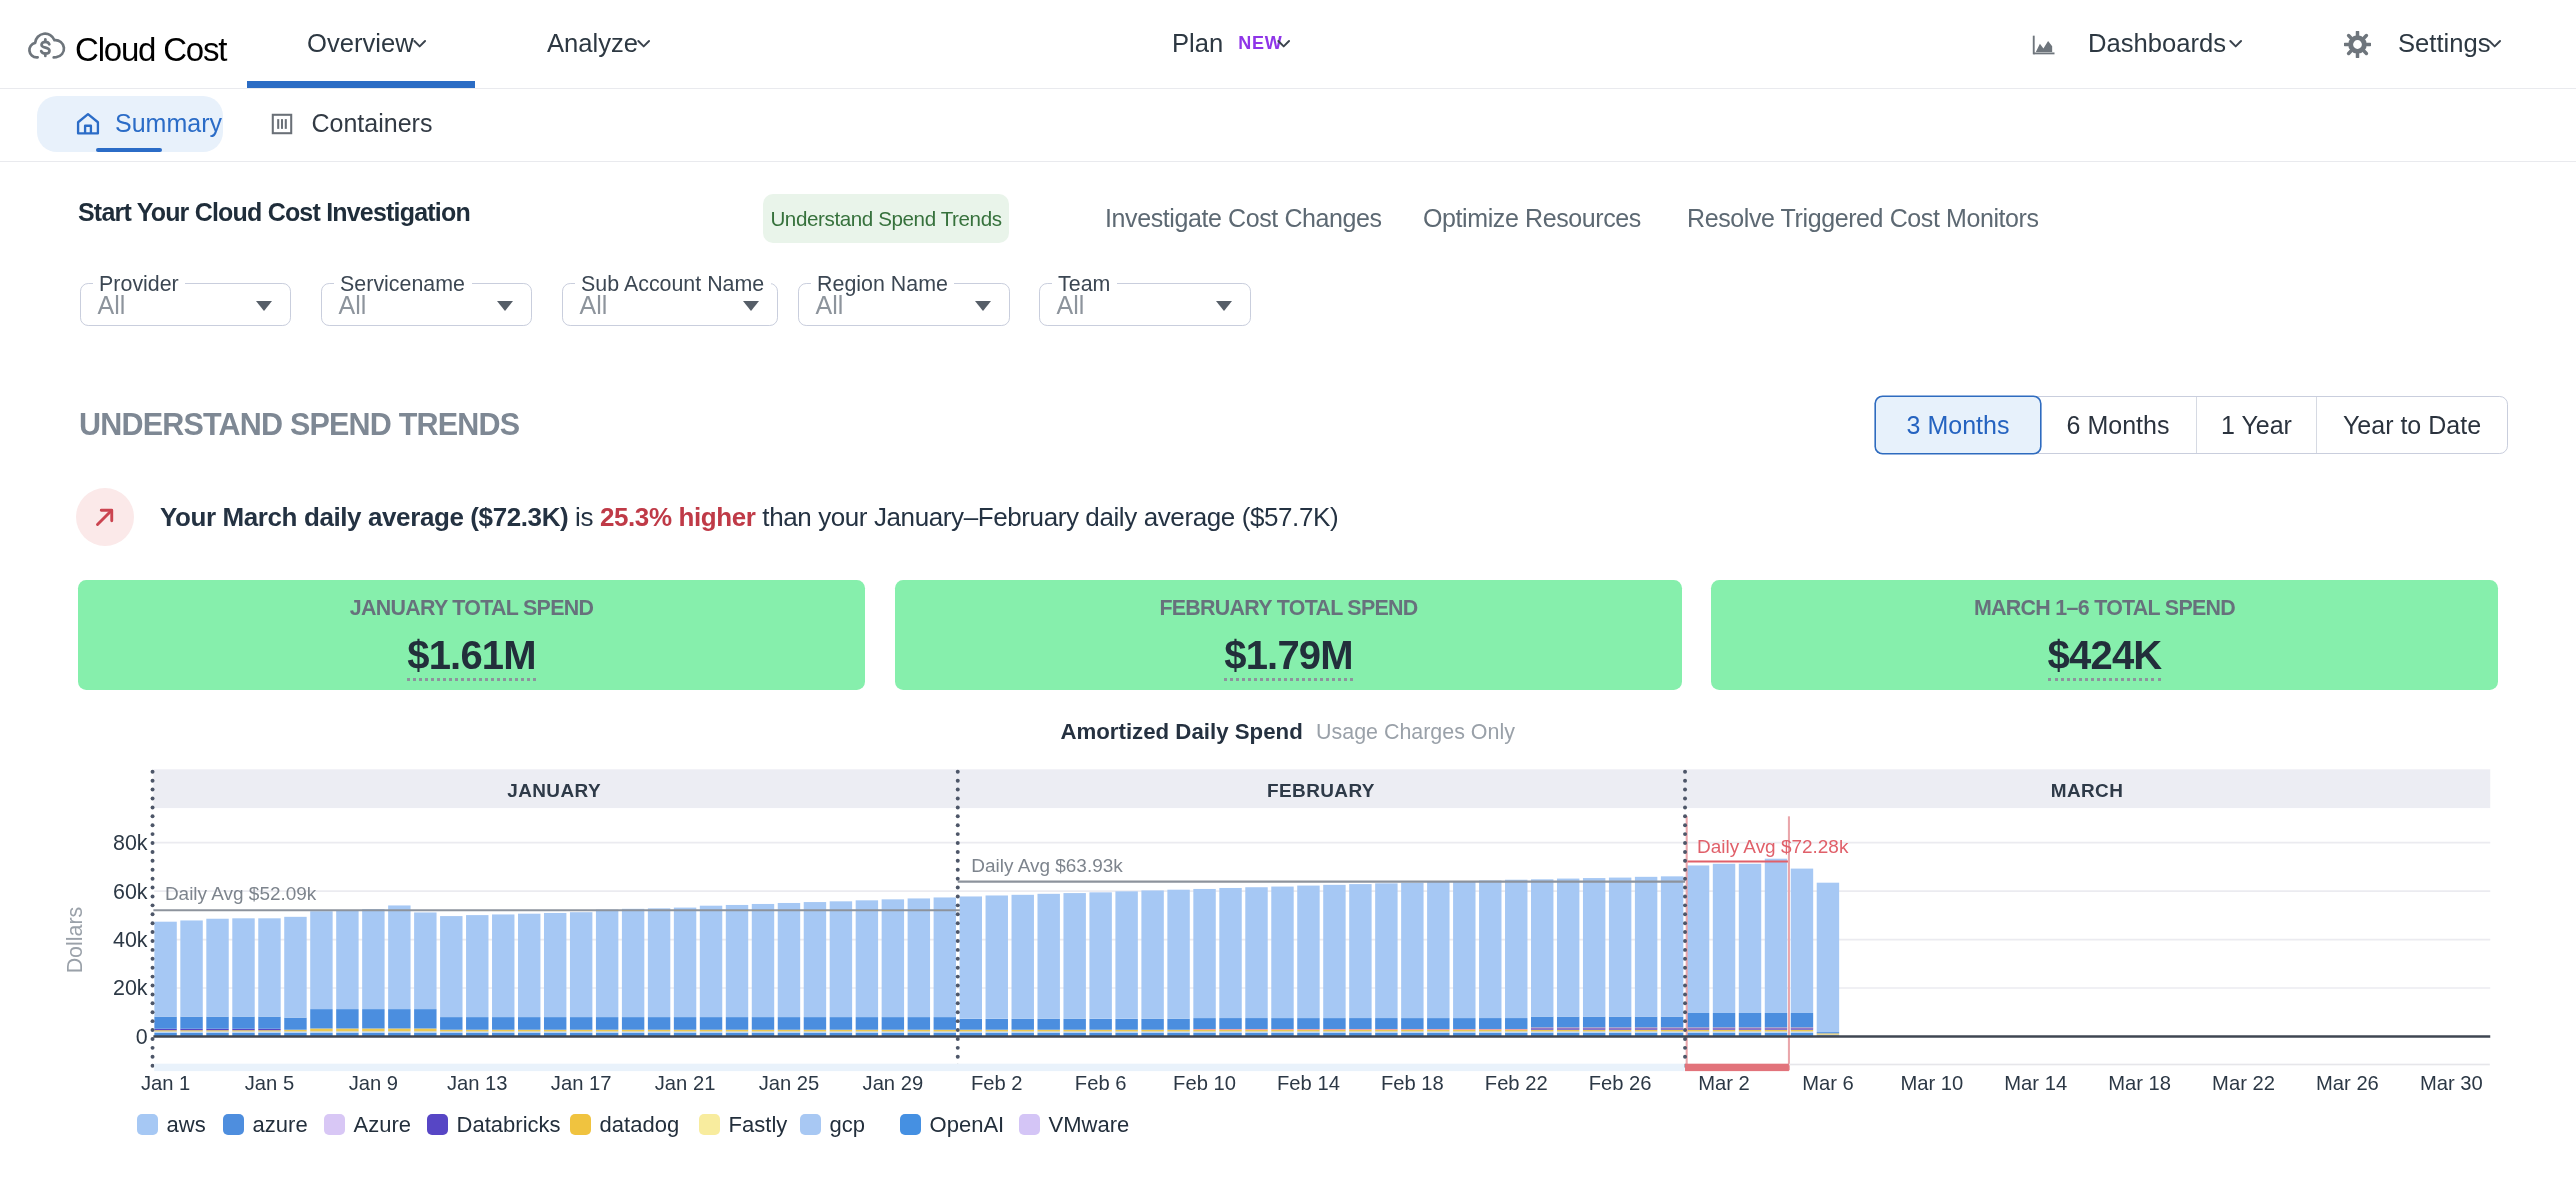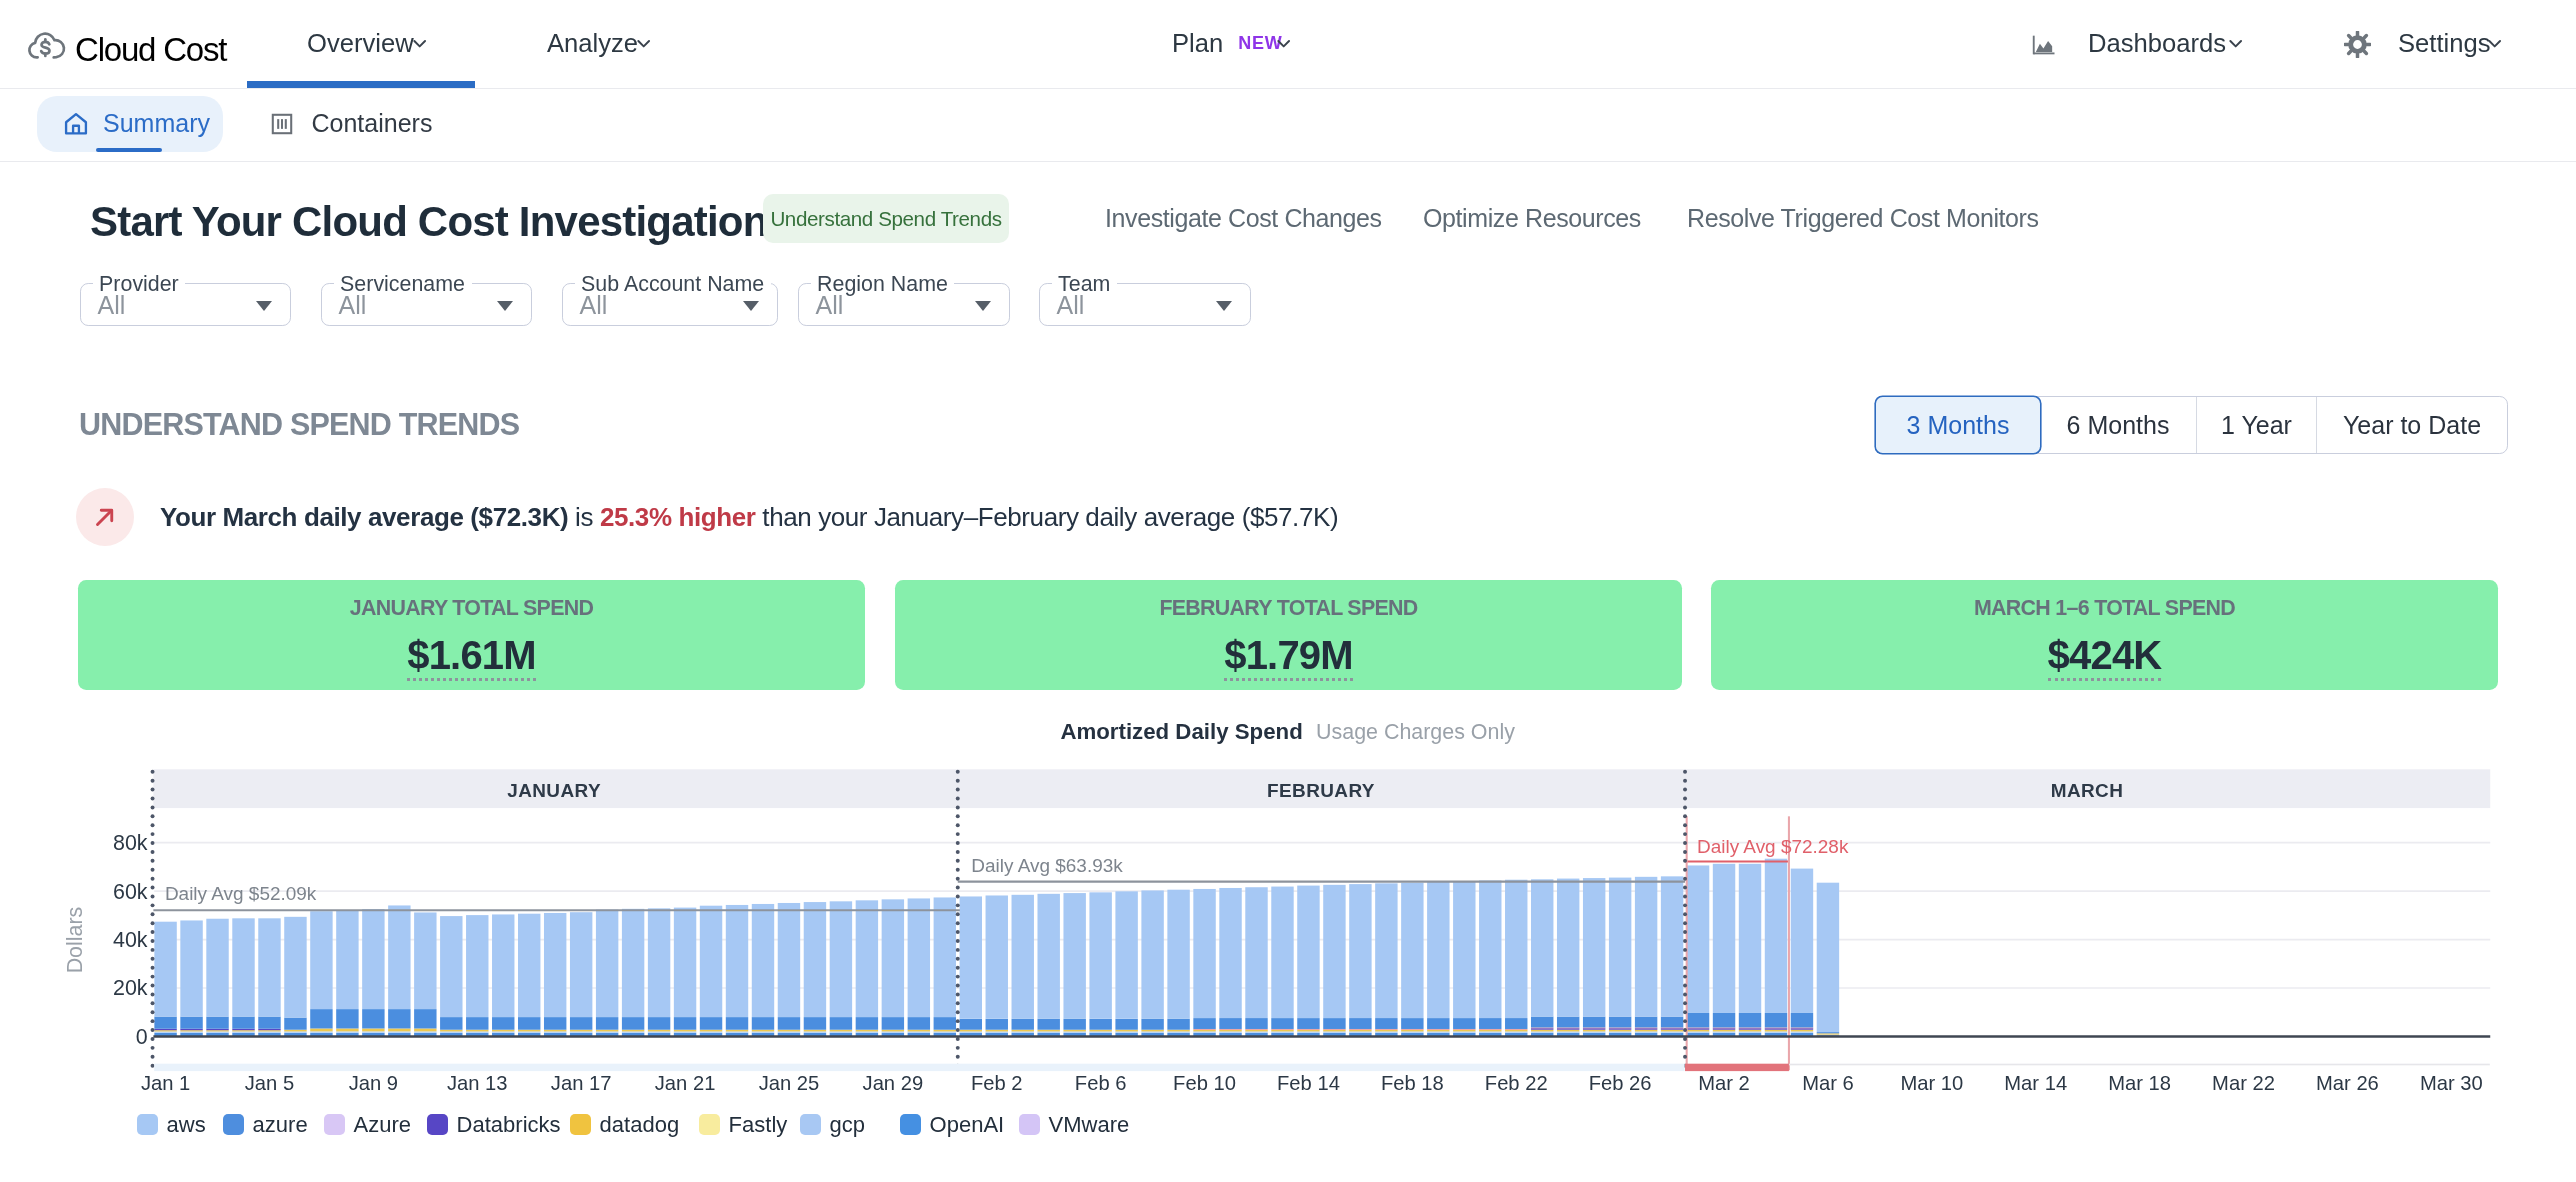--- a/index.html
+++ b/index.html
@@ -5,27 +5,27 @@
 html,body { width:2576px; height:1182px; background:#fff; font-family:"Liberation Sans", sans-serif; position:relative; overflow:hidden; }
 .abs { position:absolute; }
 
 .nav { position:absolute; top:0; left:0; width:2576px; height:89px; background:#fff; border-bottom:1.6px solid #e9eaee; }
 .nav-item { position:absolute; top:0; height:87px; display:flex; align-items:center; font-size:25.6px; color:#2d3842;margin-left:20px; }
 .logo-txt { position:absolute; left:75px; top:12px; height:75px; display:flex; align-items:center; font-size:33px; color:#000000; font-weight:400; letter-spacing:-1.2px; }
 .underline-blue { position:absolute; left:247px; top:81px; width:228px; height:6.6px; background:#2b6cc4; }
 .badge { font-size:18px; font-weight:bold; color:#8f35e8; letter-spacing:0.8px; margin-left:15px; }
 
 .tabs { position:absolute; top:89px; left:0; width:2576px; height:73px; border-bottom:1.6px solid #e9eaee; background:#fff; }
-.pill { position:absolute; left:37px; top:6.6px; width:186px; height:56px; background:#e8f1fb; border-radius:20px; display:flex; align-items:center; padding-left:25px; }
+.pill { position:absolute; left:37px; top:6.6px; width:186px; height:56px; background:#e8f1fb; border-radius:20px; display:flex; align-items:center; padding-left:37px; }
 .pill-txt { font-size:25px; color:#2b6cc7; margin-left:13px; }
 .tab-underline { position:absolute; left:96px; top:59px; width:66px; height:4.1px; background:#2b6cc7; border-radius:2.5px; }
 .cont-tab { position:absolute; left:269px; top:6.6px; height:56px; display:flex; align-items:center; }
 .cont-txt { font-size:25px; color:#323a44; margin-left:16.5px; }
 
-h1 { position:absolute; left:78px; top:198px; font-size:42px; font-weight:bold; color:#1f2d3a; letter-spacing:-0.8px;margin-left:12px; }
+h1 { position:absolute; left:78px; top:198px; font-size:25px; font-weight:bold; color:#1f2d3a; letter-spacing:-0.8px; }
 .greenpill { position:absolute; left:763px; top:194px; width:246px; height:49px; background:#e9f4ea; border-radius:10px; display:flex; align-items:center; justify-content:center; font-size:20.6px; letter-spacing:-0.4px; color:#36713c; white-space:nowrap; }
 .actbtn { position:absolute; top:194px; height:49px; display:flex; align-items:center; font-size:25px; letter-spacing:-0.4px; color:#5d6973; white-space:nowrap; }
 
 .sel { position:absolute; top:283px; height:43px; border:1.6px solid #c9cedd; border-radius:8.2px; }
 .sel-lab { position:absolute; left:11.5px; top:-12.4px; background:#fff; padding:0 6.6px; font-size:21.4px; color:#3c4753; }
 .sel-val { position:absolute; left:16.5px; top:7.4px; font-size:25px; color:#8d949c; }
 .sel-arr { position:absolute; right:18px; top:16.5px; width:0; height:0; border-left:8.2px solid transparent; border-right:8.2px solid transparent; border-top:10px solid #565e68; }
 
 .sect { position:absolute; left:79px; top:407px; font-size:30.5px; font-weight:bold; color:#7e8894; letter-spacing:-0.8px; }
 .seg { position:absolute; left:1875px; top:396px; height:58px; display:flex; border:1.6px solid #c9cedd; border-radius:8.2px; background:#fff; }

